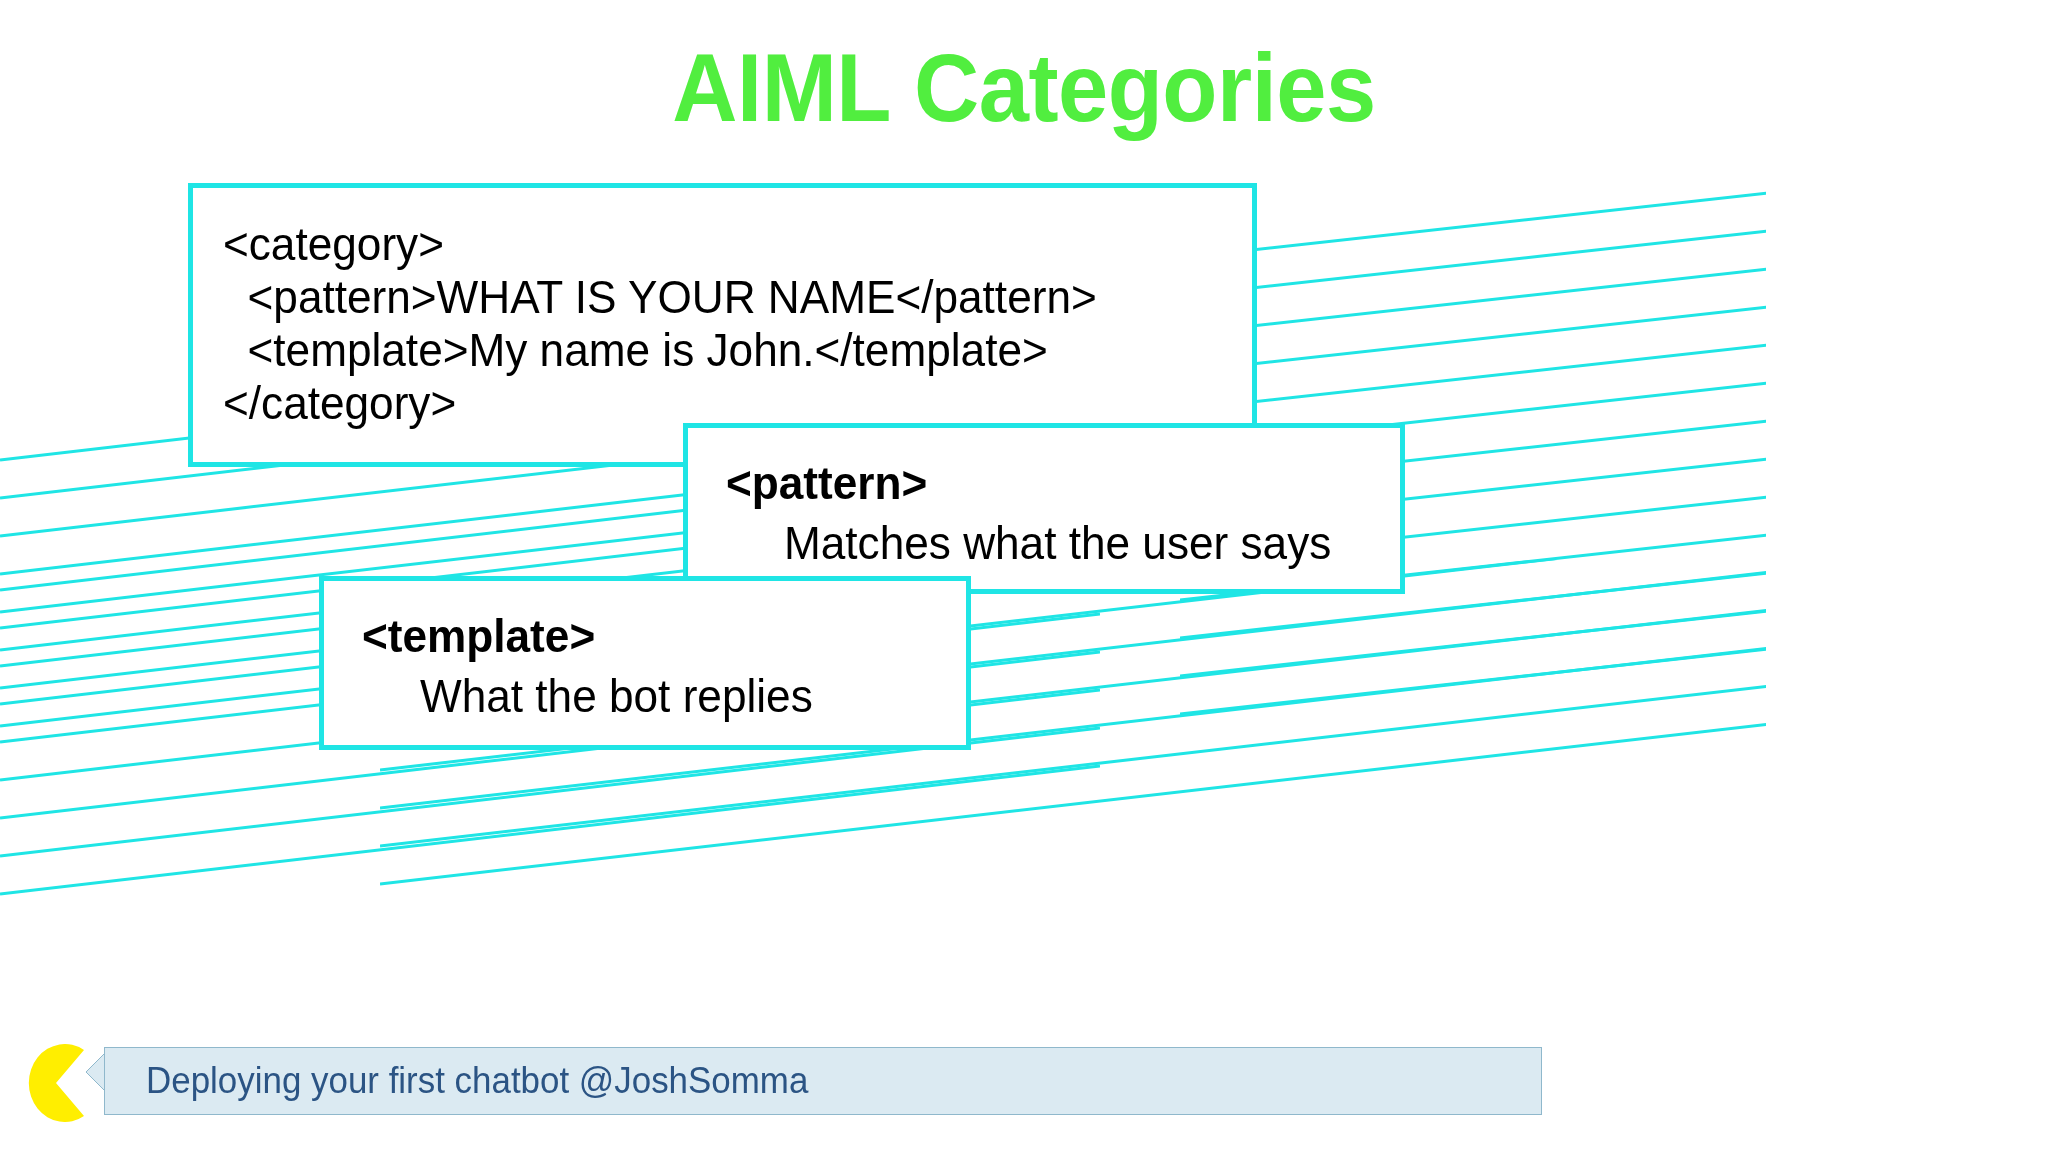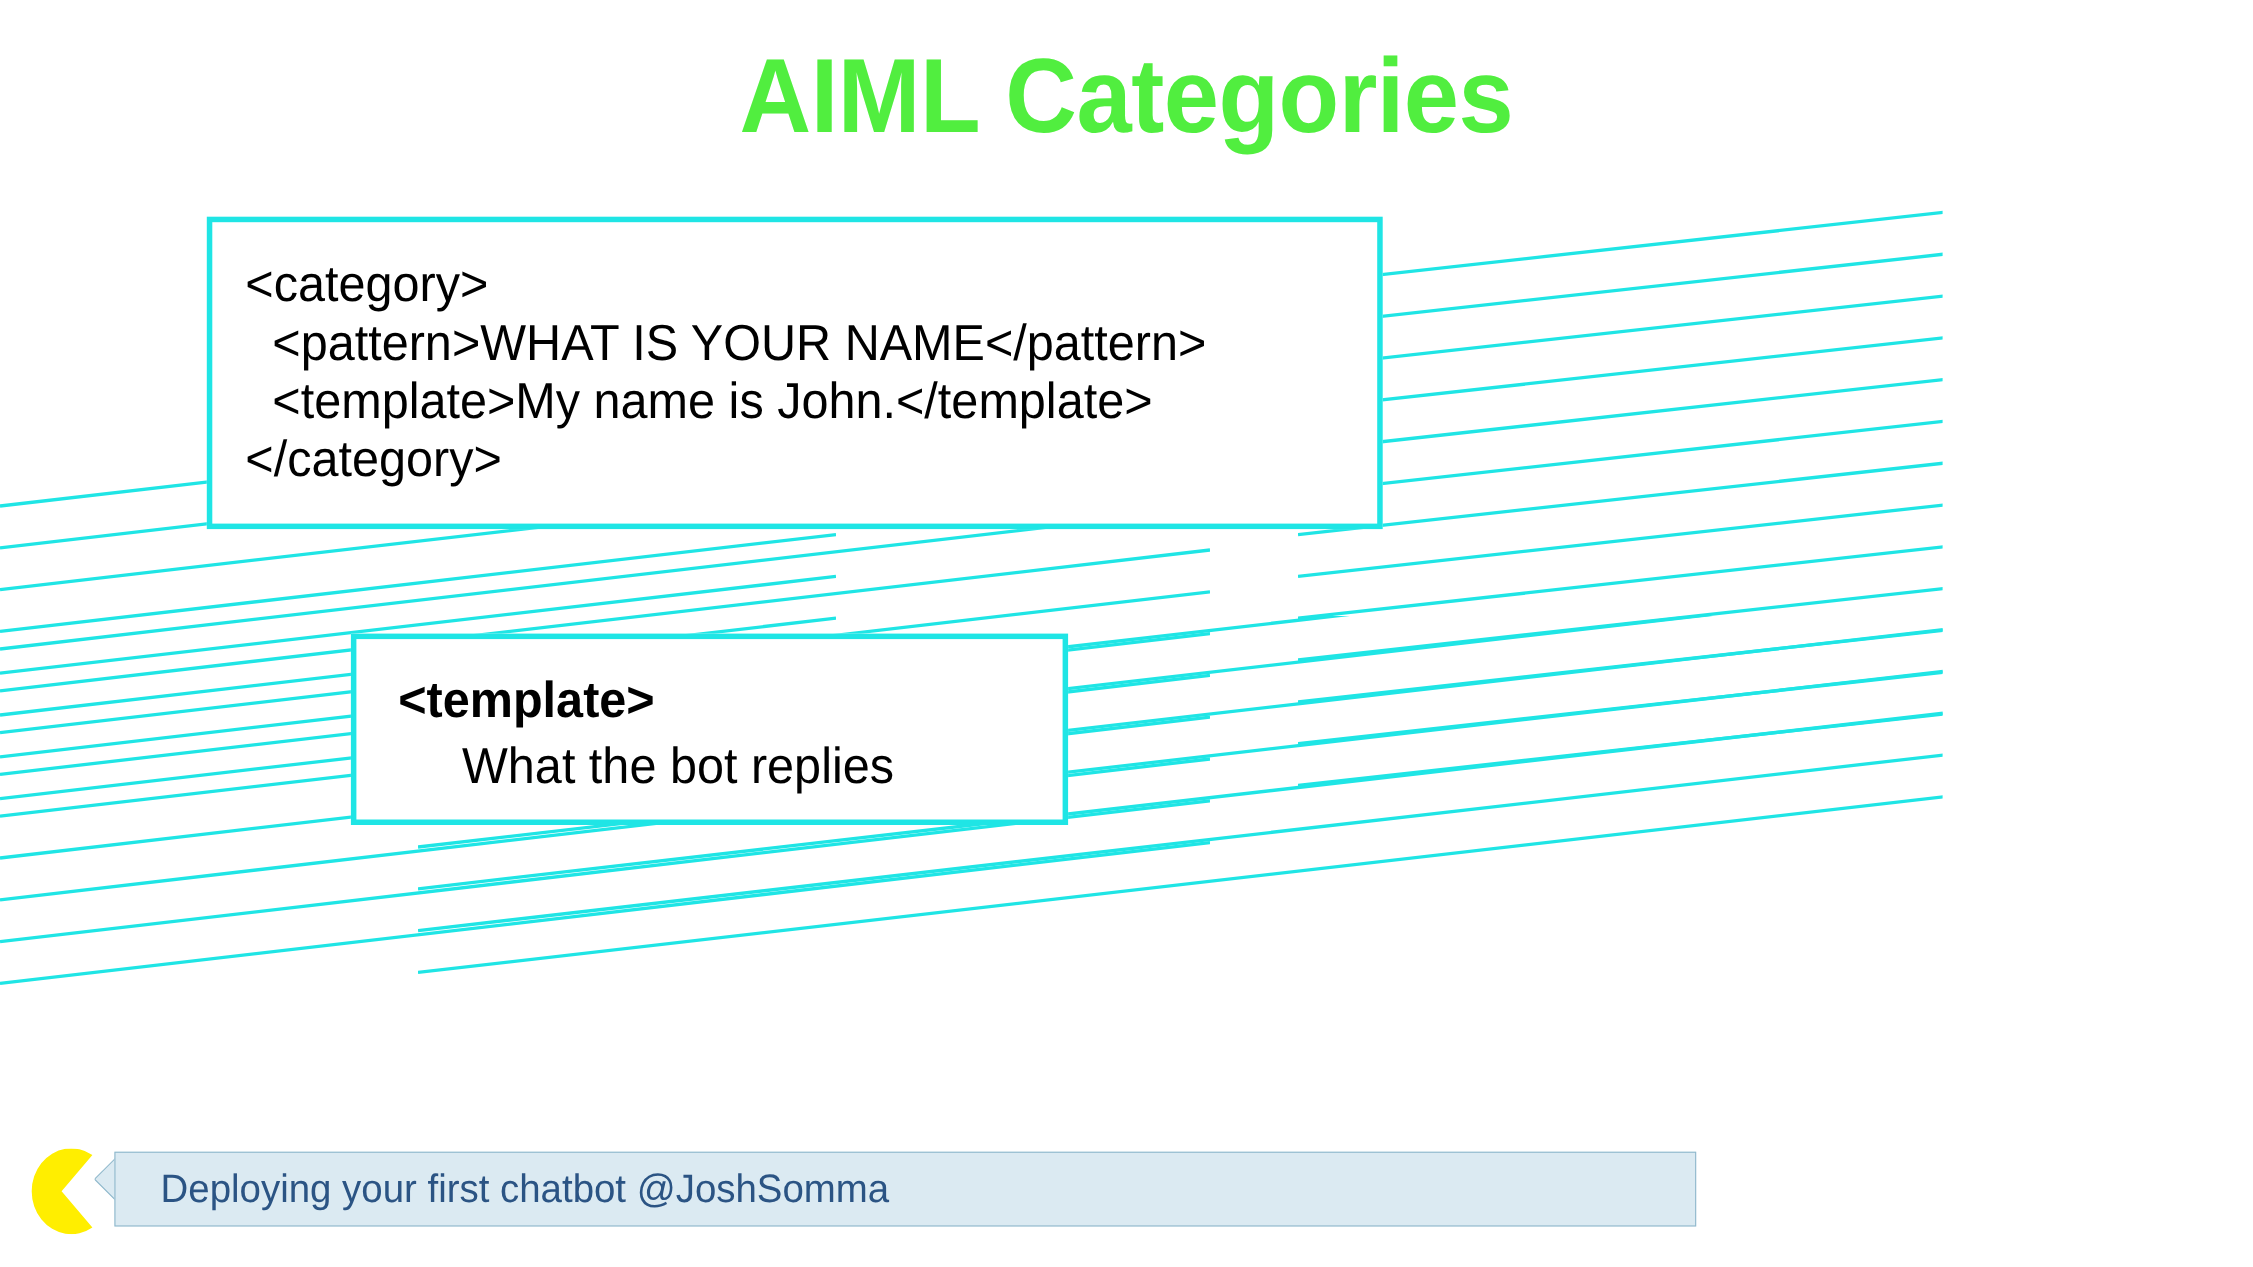--- a/index.html
+++ b/index.html
@@ -45,21 +45,21 @@
 
   
   .box {
     position: absolute;
     background: #ffffff;
     border: 5px solid #1fe5e5;
   }
 
   #box-category {
     left: 188px;
-    top: 197px;
+    top: 183px;
     width: 1069px;
     height: 284px;
     z-index: 10;
   }
   #box-pattern {
     left: 683px;
     top: 423px;
     width: 722px;
     height: 171px;
     z-index: 20;
@@ -224,20 +224,24 @@
 
   <div id="title">AIML Categories</div>
 
   <div class="box" id="box-category">
     <div class="code-body">&lt;category&gt;
   &lt;pattern&gt;WHAT IS YOUR NAME&lt;/pattern&gt;
   &lt;template&gt;My name is John.&lt;/template&gt;
 &lt;/category&gt;</div>
   </div>
 
+  <div class="box" id="box-pattern">
+    <div class="callout-head">&lt;pattern&gt;</div>
+    <div class="callout-sub">Matches what the user says</div>
+  </div>
 
   <div class="box" id="box-template">
     <div class="callout-head">&lt;template&gt;</div>
     <div class="callout-sub">What the bot replies</div>
   </div>
 
   <div id="footer"></div>
 
   <div id="pacman">
     <svg width="70" height="78" viewBox="0 0 70 78" aria-hidden="true">

